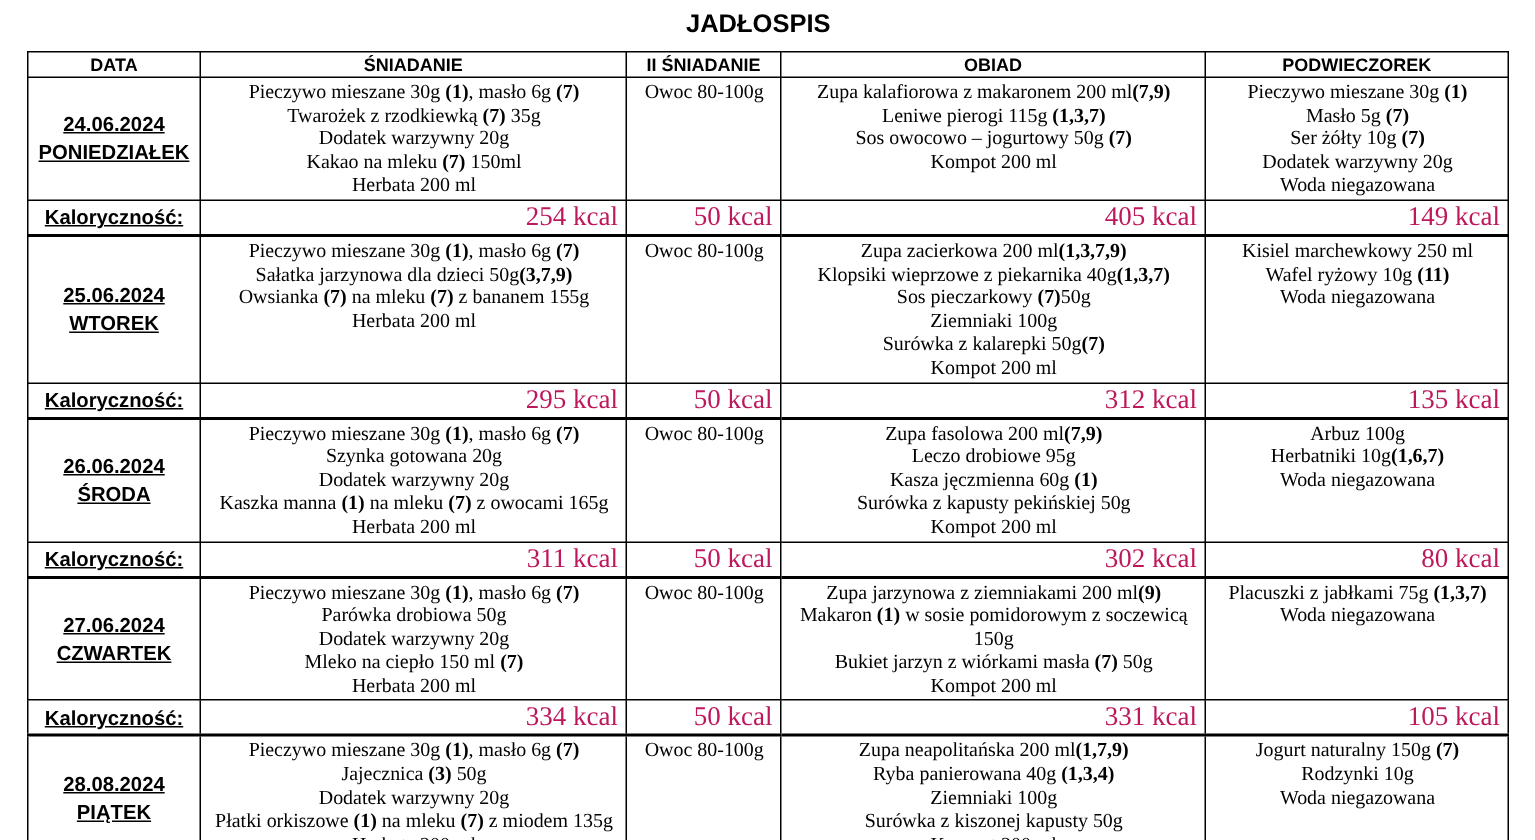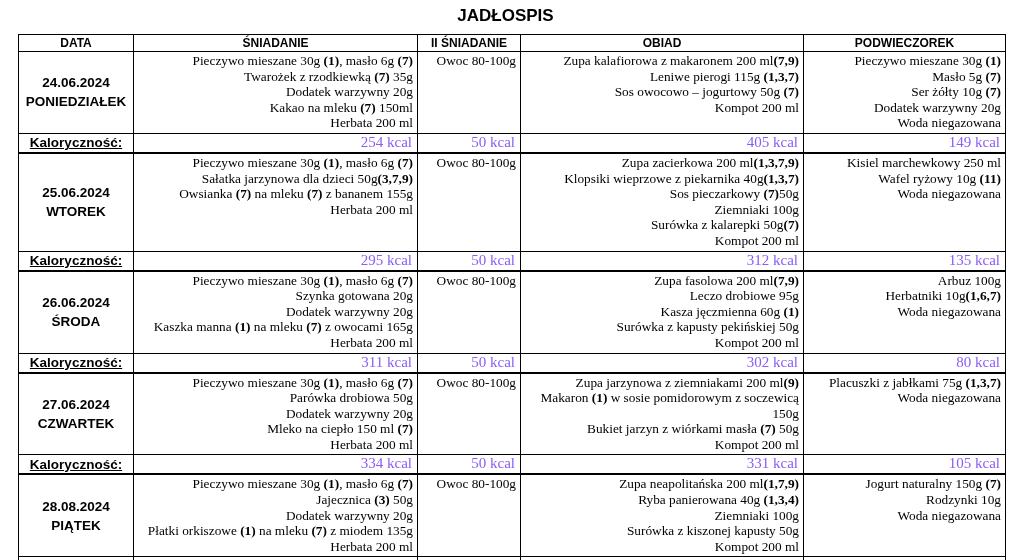--- a/index.html
+++ b/index.html
@@ -37,50 +37,51 @@
     font-family: "Liberation Sans", sans-serif;
     font-weight: bold;
     font-size: 12px;
     padding: 1px 2px;
     height: 16px;
     text-align: center;
     margin-top: 12px;
   }
   td.meal-cell {
     vertical-align: top;
-    text-align: right;
+    text-align: center;
     padding: 1px 4px 2px 5px;
     font-size: 13.3px;
     line-height: 15.6px;
   }
   td.day-cell {
     vertical-align: middle;
     text-align: center;
     font-family: "Liberation Sans", sans-serif;
     font-weight: bold;
     font-size: 13.5px;
     line-height: 19px;
     padding: 1px 2px;
+    text-decoration: underline;
   }
   tr.kcal-row td {
     border-bottom: 2px solid #000000;
     height: 17px;
     vertical-align: middle;
   }
   td.kcal-label {
     font-family: "Liberation Sans", sans-serif;
     font-weight: bold;
     font-size: 13.5px;
     text-align: center;
     padding: 0 2px;
     text-decoration: underline;
   }
   td.kcal-value {
-    color: #8b5cf6;
-    font-size: 15px;
+    color: #be185d;
+    font-size: 18px;
     text-align: right;
     padding: 0 5px 1px 2px;
   }
   .menu-item b { font-weight: bold; }
 </style>
 </head>
 <body>
 
 <div class="page">
   <h1 class="title">JADŁOSPIS</h1>

